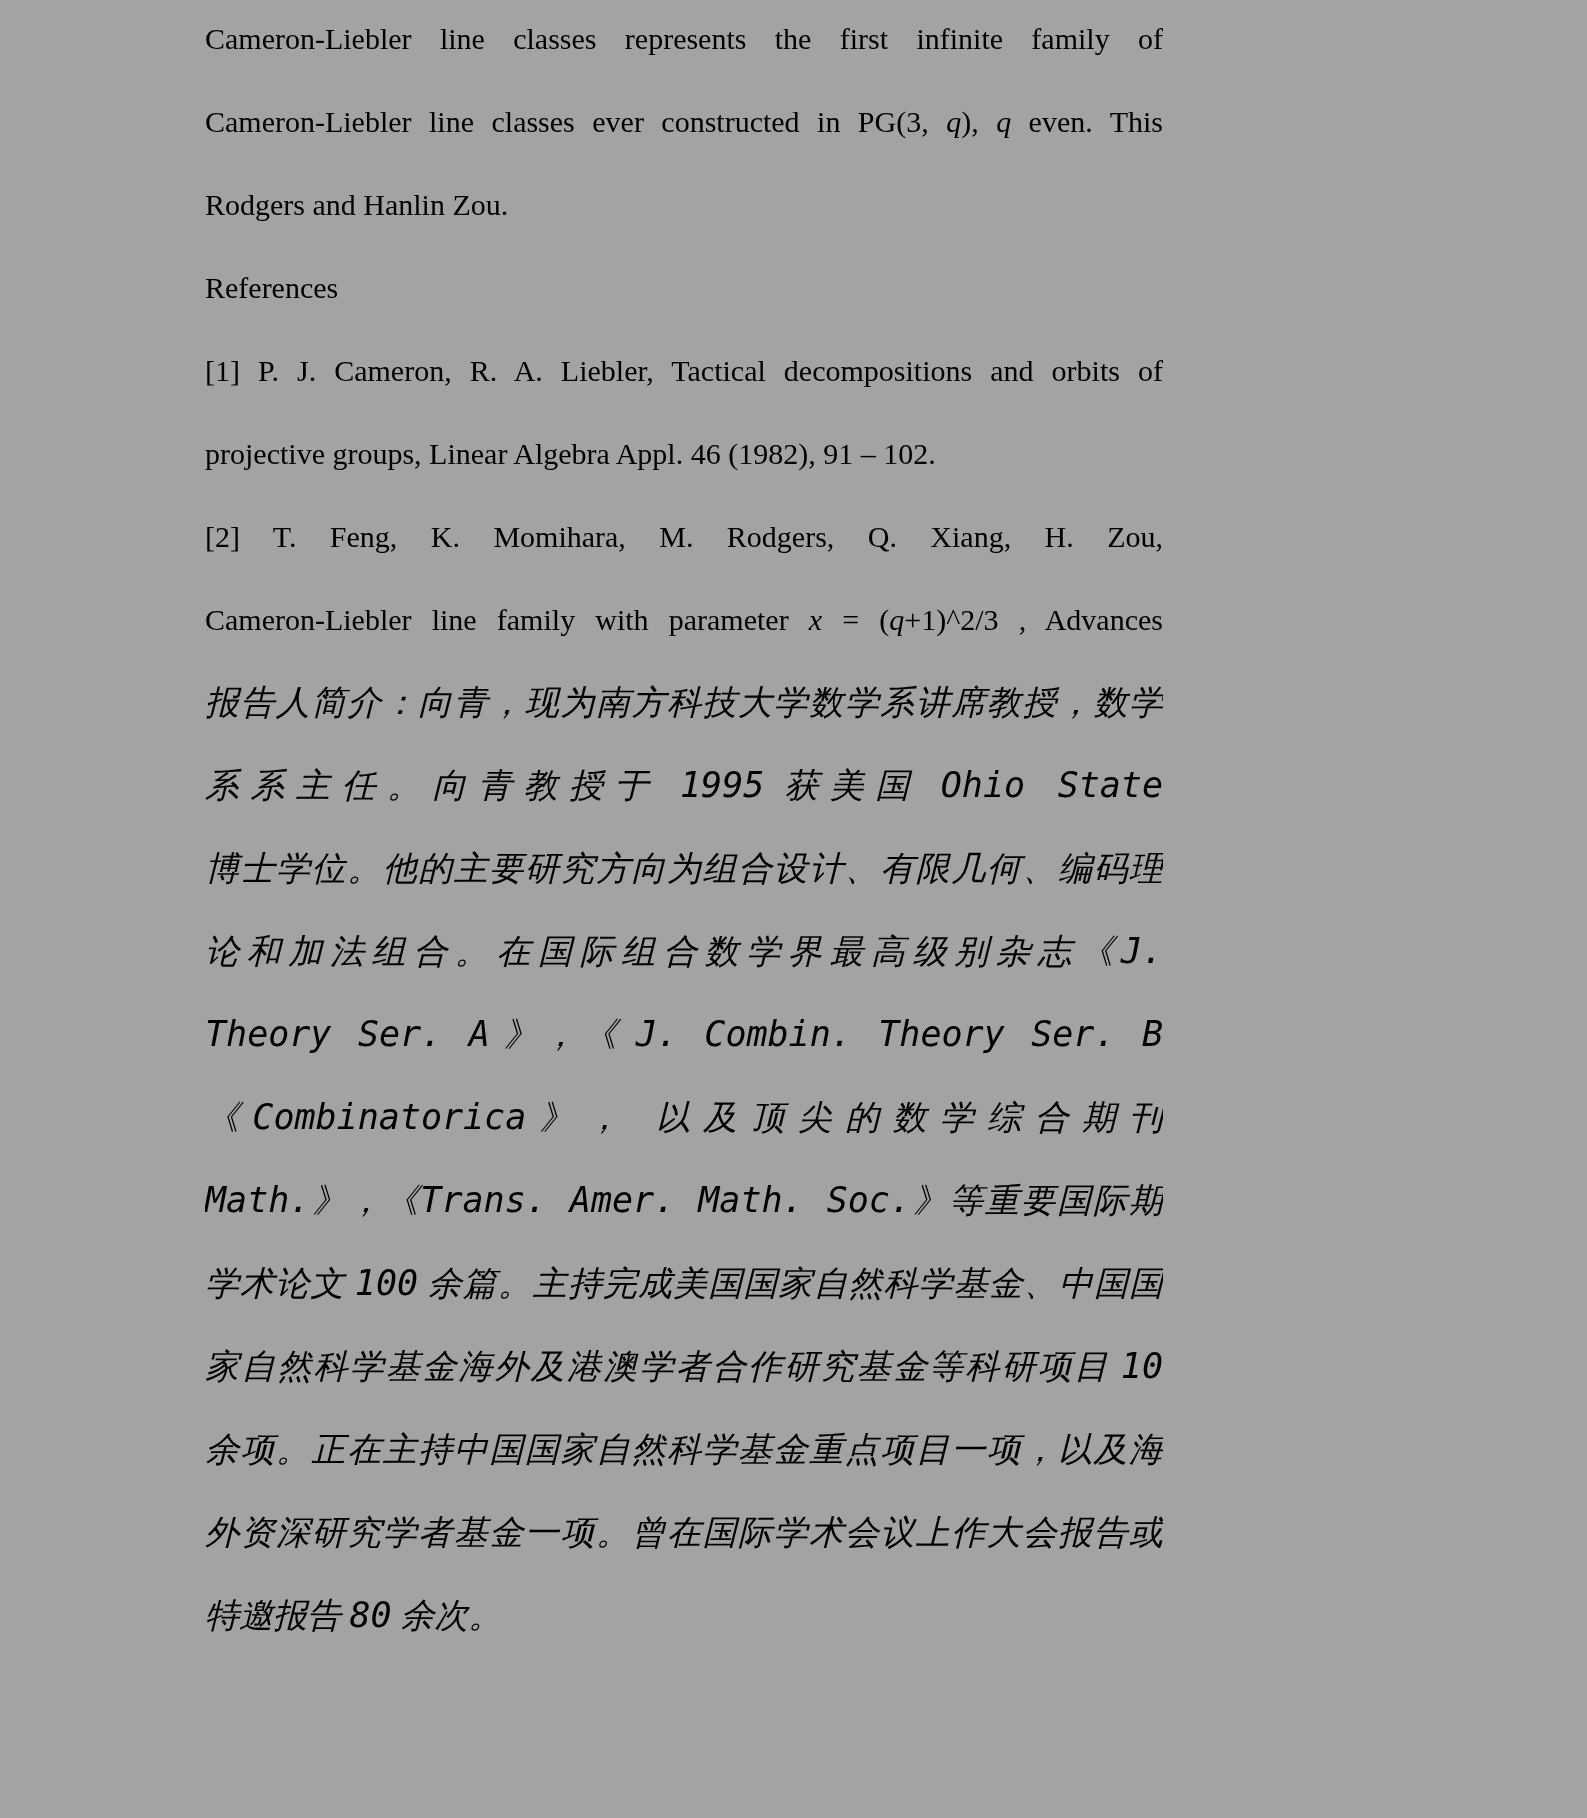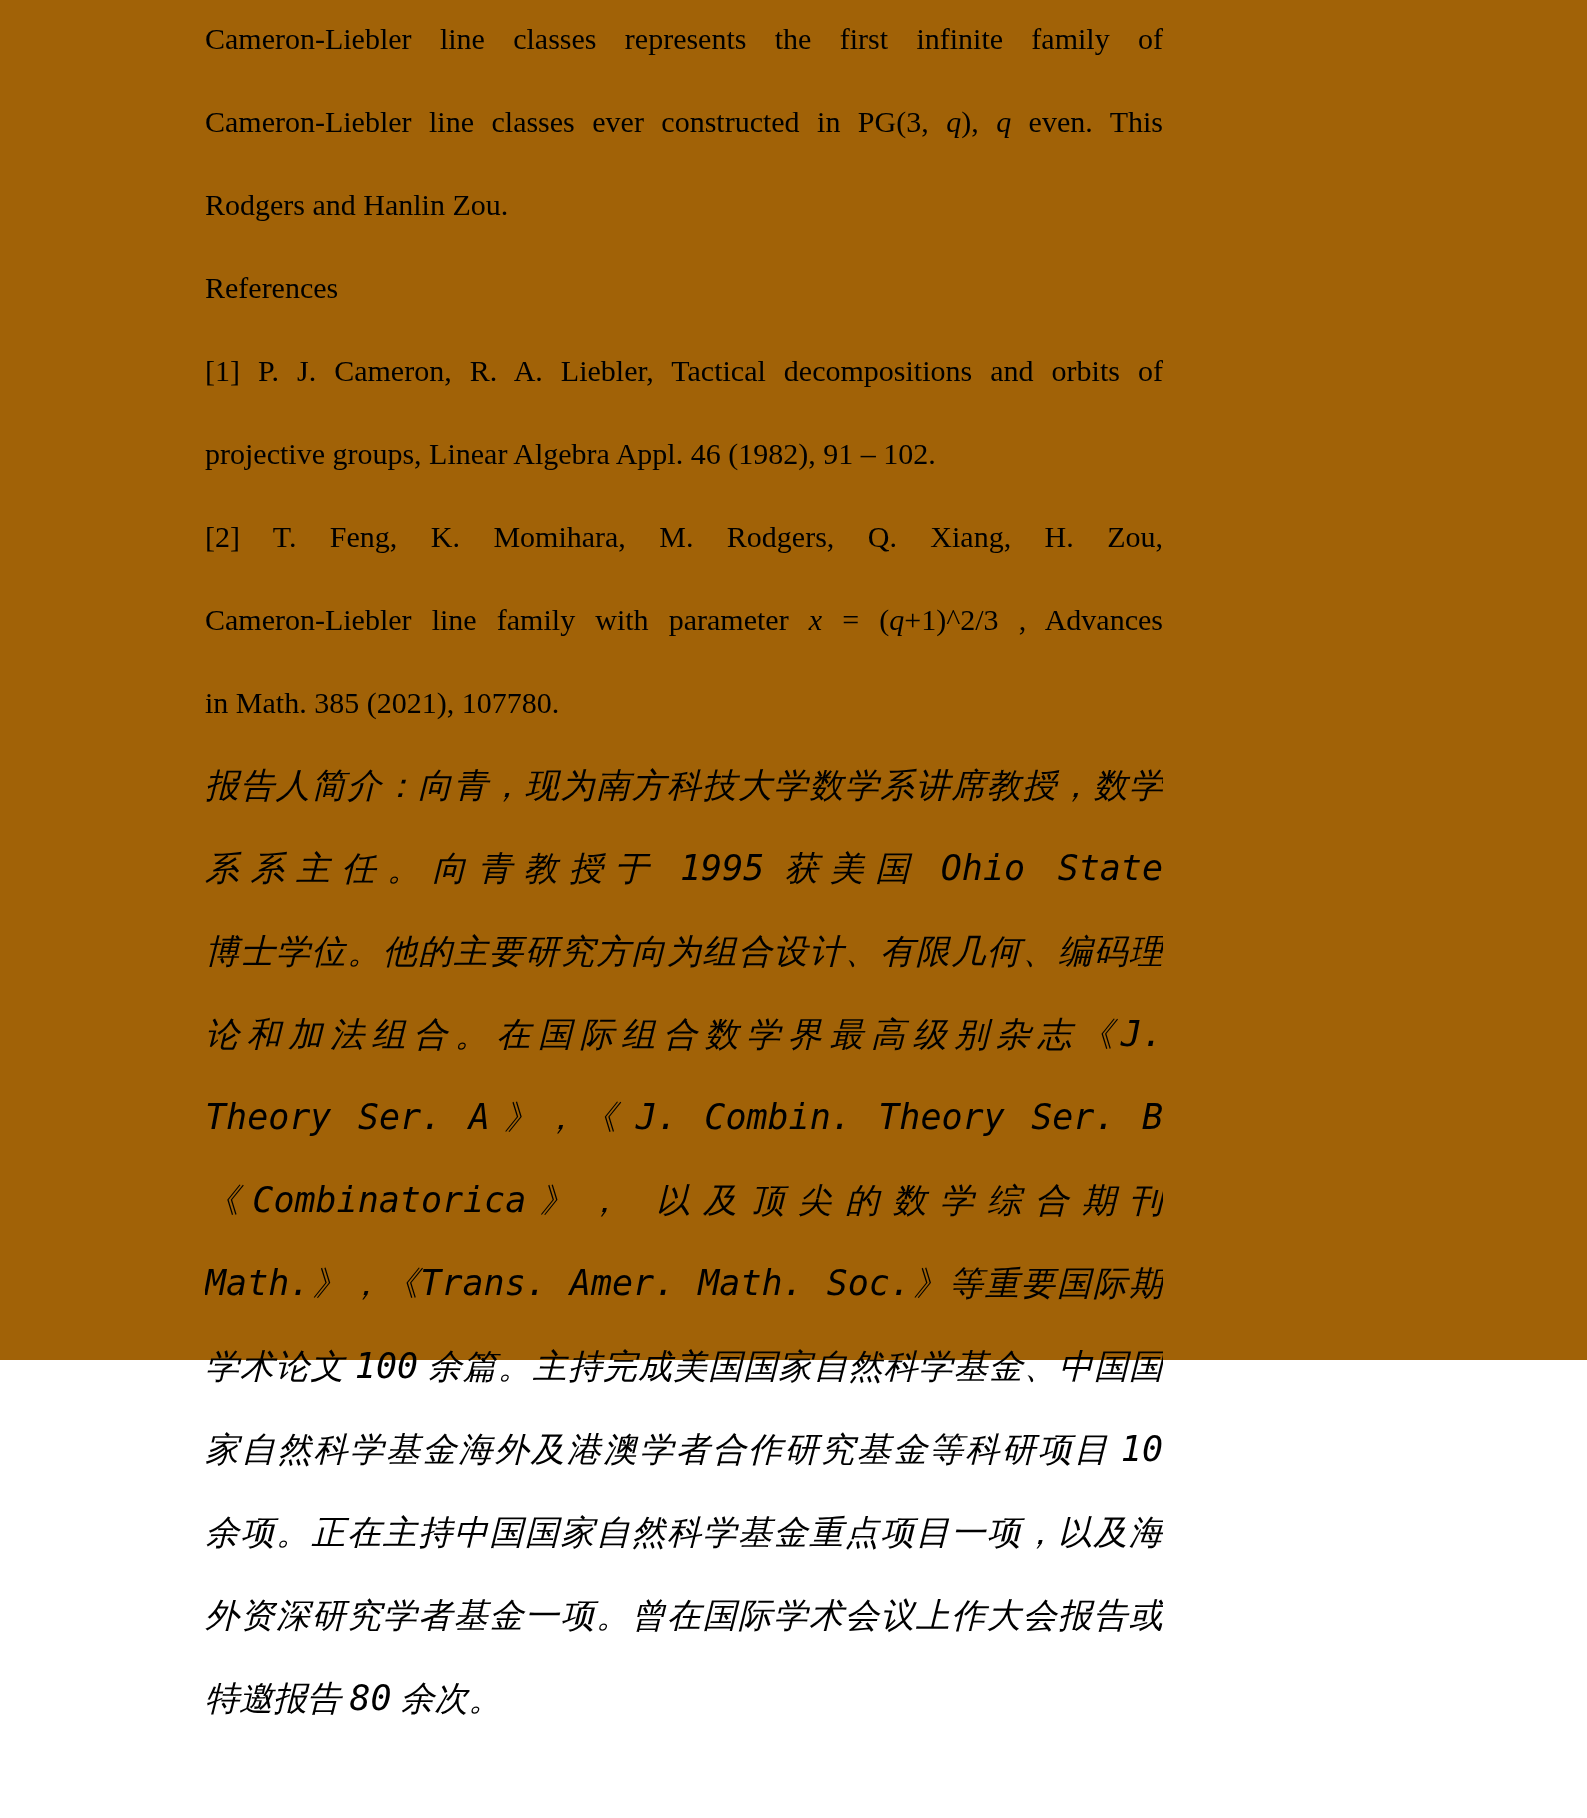--- a/index.html
+++ b/index.html
@@ -11,22 +11,22 @@
     width: 1587px;
     height: 1818px;
     position: relative;
     overflow: hidden;
     color: #000000;
   }
   .page {
     position: absolute;
     left: 0; top: 0;
     width: 1587px;
-    height: 1360px;
-    background: #a16207;
+    height: 1818px;
+    background: #a3a3a3;
   }
   .doc-body {
     position: absolute;
     left: 205px;
     top: -3px;
     width: 958px;
   }
   .line {
     height: 83px;
     line-height: 83px;
@@ -64,21 +64,20 @@
 <div class="page">
   <div class="doc-body">
       <div class="line en justify"><span>Cameron-Liebler line classes represents the first infinite family of</span></div>
       <div class="line en justify"><span>Cameron-Liebler line classes ever constructed in PG(3, </span><span class="i">q</span><span>), </span><span class="i">q</span><span> even. This</span></div>
       <div class="line en left"><span>Rodgers and Hanlin Zou.</span></div>
       <div class="line en left"><span>References</span></div>
       <div class="line en justify"><span>[1] P. J. Cameron, R. A. Liebler, Tactical decompositions and orbits of</span></div>
       <div class="line en left"><span>projective groups, Linear Algebra Appl. 46 (1982), 91 – 102.</span></div>
       <div class="line en justify"><span>[2] T. Feng, K. Momihara, M. Rodgers, Q. Xiang, H. Zou,</span></div>
       <div class="line en justify"><span>Cameron-Liebler line family with parameter </span><span class="i">x</span><span> = (</span><span class="i">q</span><span>+1)^2/3 , Advances</span></div>
-      <div class="line en left"><span>in Math. 385 (2021), 107780.</span></div>
       <div class="line zh justify"><span>报告人简介：向青，现为南方科技大学数学系讲席教授，数学</span></div>
       <div class="line zh justify"><span>系系主任。向青教授于 </span><span class="latin">1995</span><span> 获美国 </span><span class="latin">Ohio State University</span></div>
       <div class="line zh justify"><span>博士学位。他的主要研究方向为组合设计、有限几何、编码理</span></div>
       <div class="line zh justify"><span>论和加法组合。在国际组合数学界最高级别杂志《</span><span class="latin">J. Combin.</span></div>
       <div class="line zh justify"><span class="latin">Theory Ser. A</span><span> 》，《 </span><span class="latin">J. Combin. Theory Ser. B</span><span> 》，</span></div>
       <div class="line zh justify"><span>《</span><span class="latin">Combinatorica</span><span>》， 以及顶尖的数学综合期刊《</span><span class="latin">Advances in</span></div>
       <div class="line zh justify"><span class="latin">Math.</span><span>》，《</span><span class="latin">Trans. Amer. Math. Soc.</span><span>》等重要国际期刊上发表</span></div>
       <div class="line zh justify"><span>学术论文 </span><span class="latin">100</span><span> 余篇。主持完成美国国家自然科学基金、中国国</span></div>
       <div class="line zh justify"><span>家自然科学基金海外及港澳学者合作研究基金等科研项目 </span><span class="latin">10</span></div>
       <div class="line zh justify"><span>余项。正在主持中国国家自然科学基金重点项目一项，以及海</span></div>

